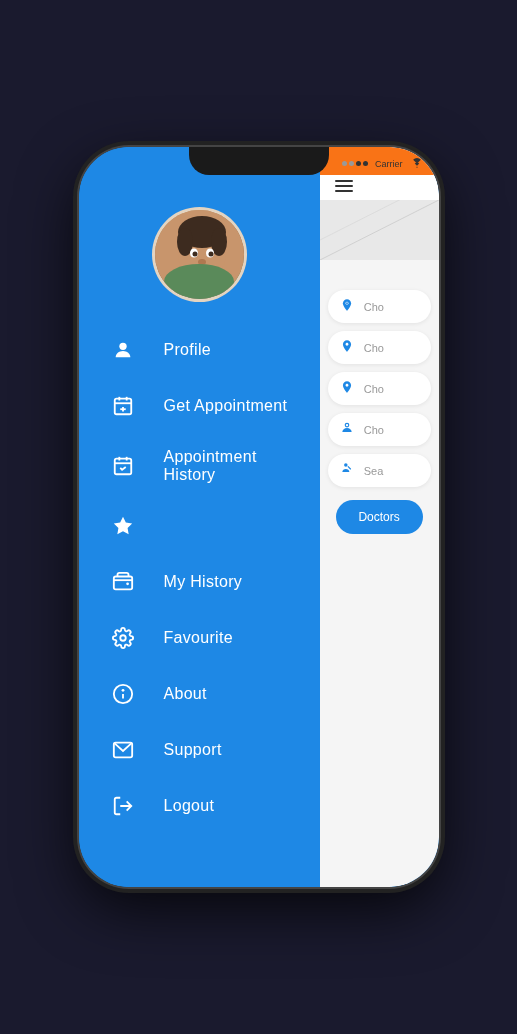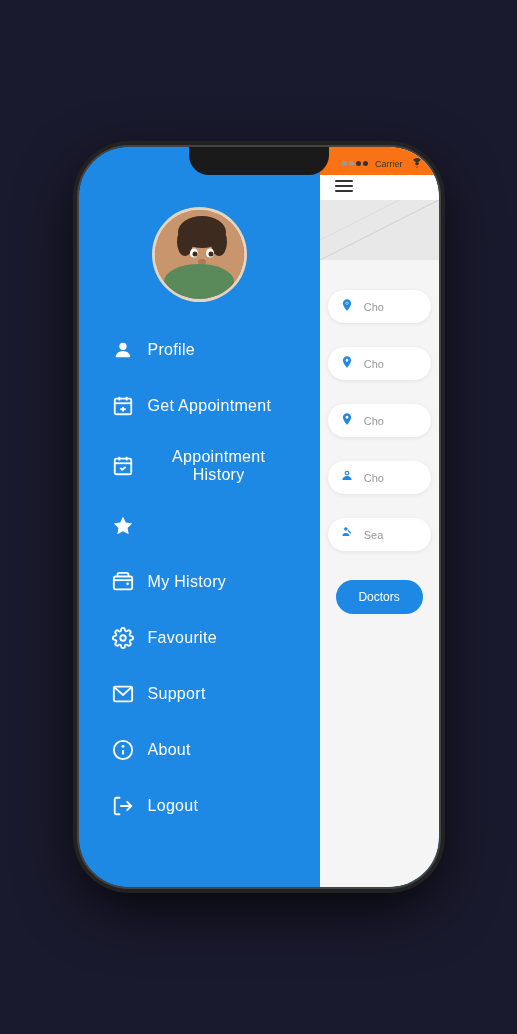--- a/index.html
+++ b/index.html
@@ -140,26 +140,25 @@
       width: 100%;
       padding: 0 20px;
       display: flex;
       flex-direction: column;
       gap: 0;
     }
 
     .nav-item {
       display: flex;
       align-items: center;
-      gap: 11px;
+      gap: 27px;
       padding: 14px 10px;
       cursor: pointer;
       border-radius: 8px;
       transition: background 0.2s;
-      text-align: center;
     }
 
     .nav-icon {
       width: 28px;
       height: 28px;
       display: flex;
       align-items: center;
       justify-content: center;
       color: white;
       font-size: 18px;
@@ -238,21 +237,21 @@
       height: 2px;
       background: #333;
       border-radius: 1px;
     }
 
     
     .form-content {
       padding: 10px 8px;
       display: flex;
       flex-direction: column;
-      gap: 24px;
+      gap: 8px;
       margin-top: 20px;
     }
 
     .field-row {
       display: flex;
       align-items: center;
       background: white;
       border-radius: 20px;
       padding: 8px 10px;
       gap: 8px;
@@ -393,36 +392,36 @@
                 <circle cx="12" cy="12" r="3"></circle>
                 <path d="M19.4 15a1.65 1.65 0 0 0 .33 1.82l.06.06a2 2 0 0 1-2.83 2.83l-.06-.06a1.65 1.65 0 0 0-1.82-.33 1.65 1.65 0 0 0-1 1.51V21a2 2 0 0 1-4 0v-.09A1.65 1.65 0 0 0 9 19.4a1.65 1.65 0 0 0-1.82.33l-.06.06a2 2 0 0 1-2.83-2.83l.06-.06A1.65 1.65 0 0 0 4.68 15a1.65 1.65 0 0 0-1.51-1H3a2 2 0 0 1 0-4h.09A1.65 1.65 0 0 0 4.6 9a1.65 1.65 0 0 0-.33-1.82l-.06-.06a2 2 0 0 1 2.83-2.83l.06.06A1.65 1.65 0 0 0 9 4.68a1.65 1.65 0 0 0 1-1.51V3a2 2 0 0 1 4 0v.09a1.65 1.65 0 0 0 1 1.51 1.65 1.65 0 0 0 1.82-.33l.06-.06a2 2 0 0 1 2.83 2.83l-.06.06A1.65 1.65 0 0 0 19.4 9a1.65 1.65 0 0 0 1.51 1H21a2 2 0 0 1 0 4h-.09a1.65 1.65 0 0 0-1.51 1z"></path>
               </svg>
             </div>
             <span class="nav-label">Favourite</span>
           </div>
 
           <div class="nav-item">
             <div class="nav-icon">
               <svg width="22" height="22" viewBox="0 0 24 24" fill="none" stroke="white" stroke-width="2">
-                <rect x="2" y="4" width="20" height="16" rx="2"></rect>
-                <polyline points="2,4 12,13 22,4"></polyline>
-              </svg>
-            </div>
-            <span class="nav-label">Support</span>
-          </div>
-
-          <div class="nav-item">
-            <div class="nav-icon">
-              <svg width="22" height="22" viewBox="0 0 24 24" fill="none" stroke="white" stroke-width="2">
                 <circle cx="12" cy="12" r="10"></circle>
                 <line x1="12" y1="8" x2="12" y2="8" stroke-width="3" stroke-linecap="round"></line>
                 <line x1="12" y1="12" x2="12" y2="17"></line>
               </svg>
             </div>
             <span class="nav-label">About</span>
+          </div>
+
+          <div class="nav-item">
+            <div class="nav-icon">
+              <svg width="22" height="22" viewBox="0 0 24 24" fill="none" stroke="white" stroke-width="2">
+                <rect x="2" y="4" width="20" height="16" rx="2"></rect>
+                <polyline points="2,4 12,13 22,4"></polyline>
+              </svg>
+            </div>
+            <span class="nav-label">Support</span>
           </div>
 
           <div class="nav-item">
             <div class="nav-icon">
               <svg width="22" height="22" viewBox="0 0 24 24" fill="none" stroke="white" stroke-width="2">
                 <path d="M9 21H5a2 2 0 0 1-2-2V5a2 2 0 0 1 2-2h4"></path>
                 <polyline points="16,17 21,12 16,7"></polyline>
                 <line x1="21" y1="12" x2="9" y2="12"></line>
               </svg>
             </div>

